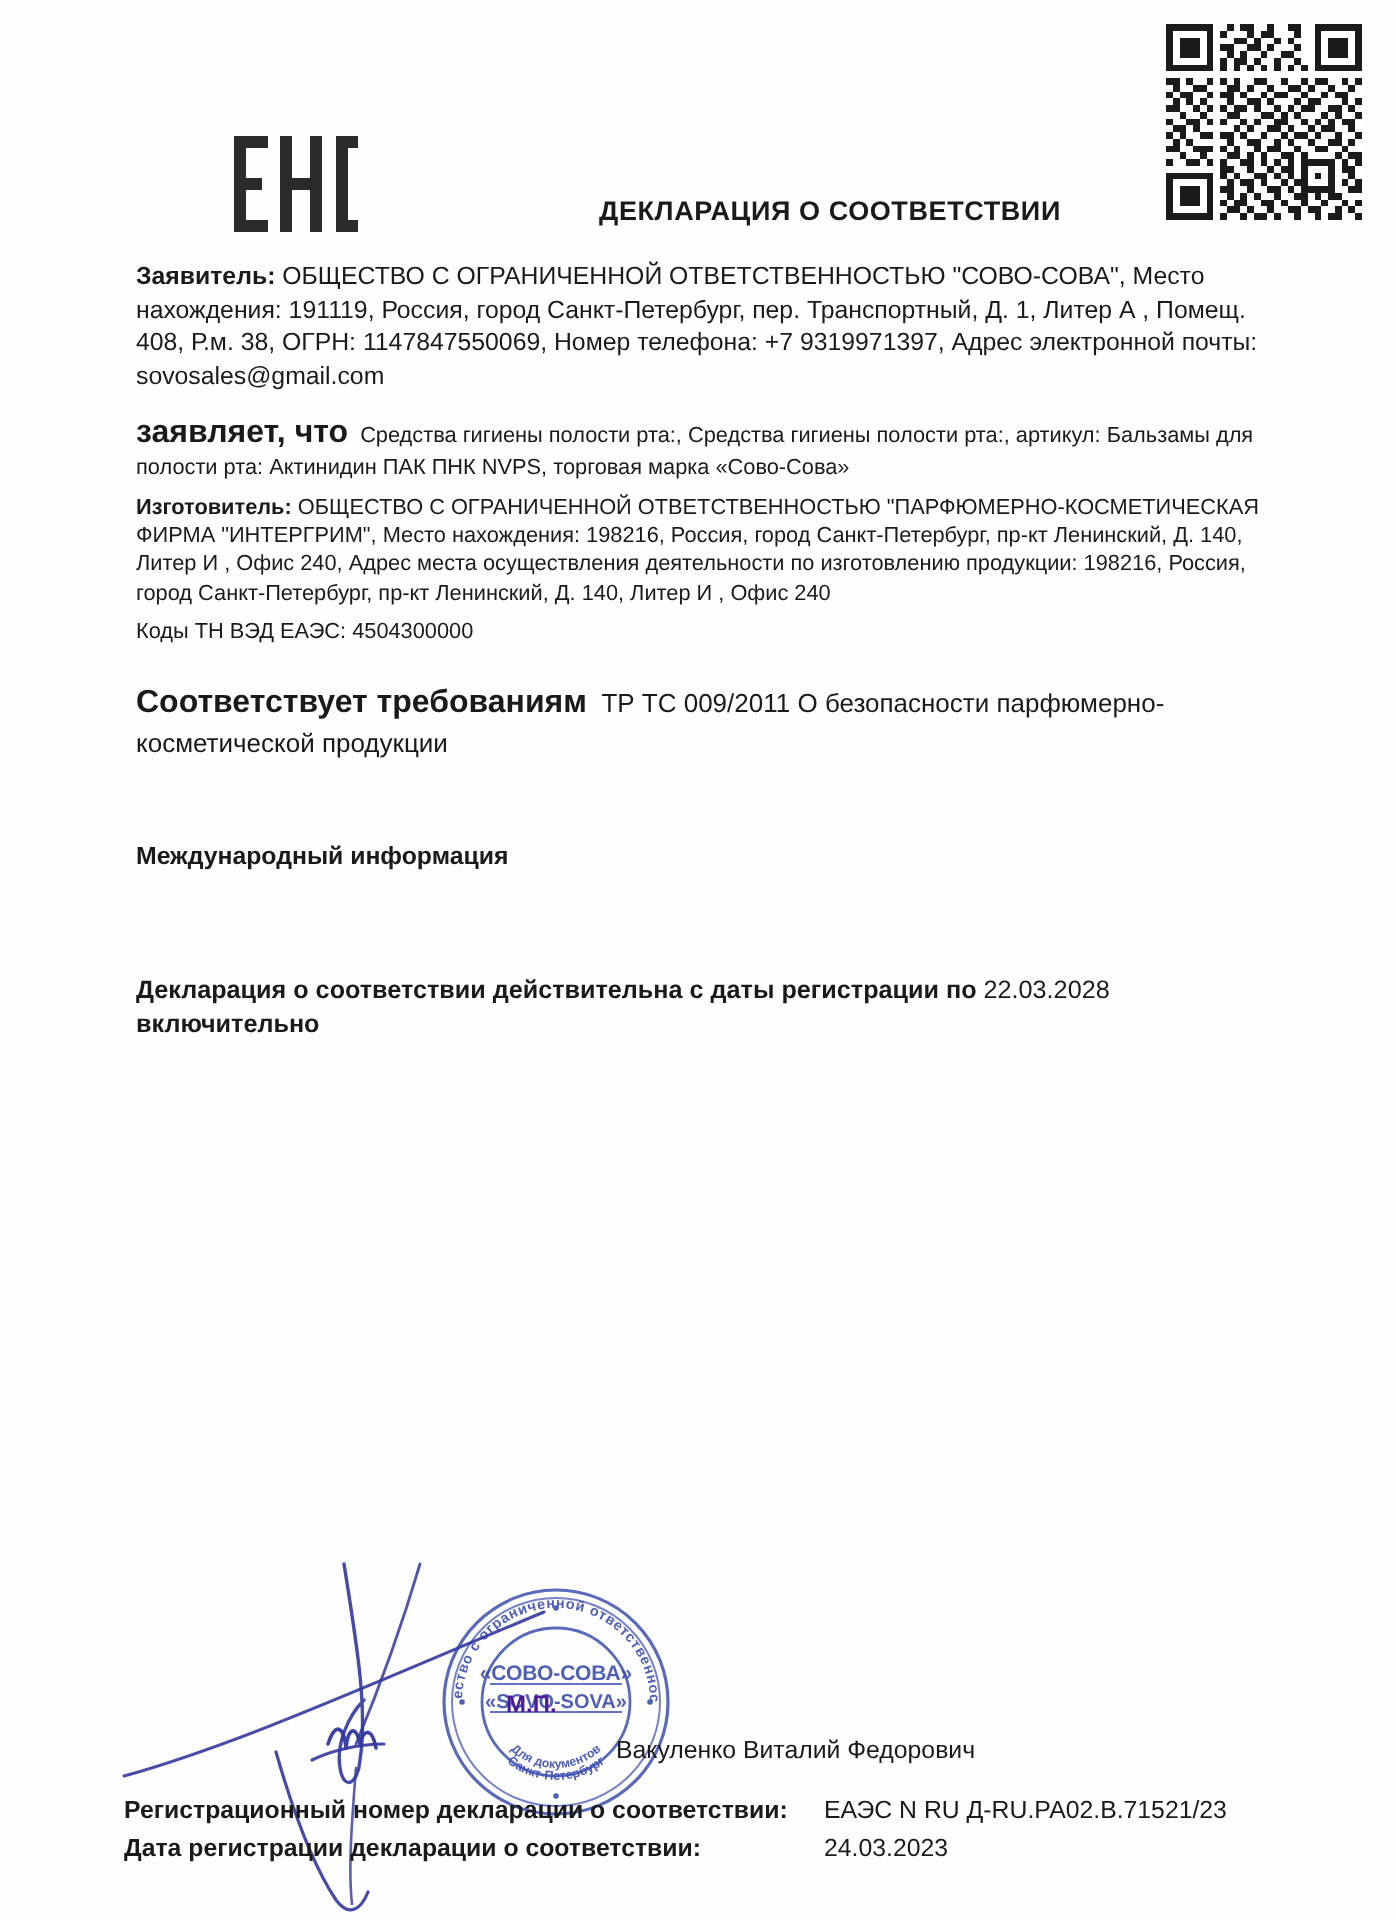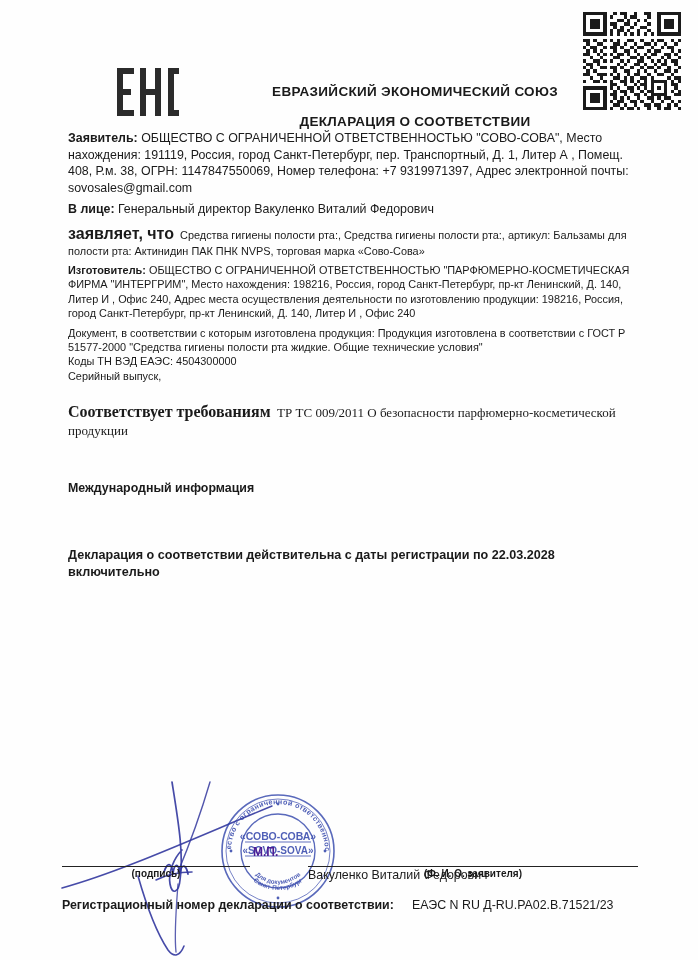--- a/index.html
+++ b/index.html
@@ -83,32 +83,31 @@
   .gap-lg { height: 22px; }
   .gap-xl { height: 38px; }
 
   .big-lbl {
     font-size: 16px;
     font-weight: bold;
   }
   .req-line {
     font-size: 13px;
     line-height: 1.33;
-    font-family: Liberation Serif, serif;
   }
   .proto-line {
     font-size: 12.4px;
     line-height: 1.35;
   }
   .valid-line {
     font-size: 12.6px;
     line-height: 1.35;
     font-weight: bold;
   }
-  .valid-line .plain { font-weight: bold; }
+  .valid-line .plain { font-weight: normal; }
 
   
   .stamp {
     position: absolute;
     left: 219px;
     top: 792px;
     width: 118px;
     height: 118px;
     opacity: 0.92;
   }
@@ -459,59 +458,52 @@
         <rect x="23" y="21" width="21" height="6"></rect>
 
         <rect x="51" y="0" width="6" height="48"></rect>
         <rect x="51" y="0" width="11" height="6"></rect>
         <rect x="51" y="42" width="11" height="6"></rect>
       </g>
     </svg>
   </div>
 
   <div class="title-block">
-    <div class="doc-title-1">ЕВРАЗИЙСКИЙ ЭКОНОМИЧЕСКИЙ СОЮЗ</div>
     <div class="doc-title-2">ДЕКЛАРАЦИЯ О СООТВЕТСТВИИ</div>
   </div>
 
   <div class="body-block">
 
     <p class="p">
       <span class="lbl">Заявитель:</span>
       <span>ОБЩЕСТВО С ОГРАНИЧЕННОЙ ОТВЕТСТВЕННОСТЬЮ "СОВО-СОВА", Место нахождения: 191119, Россия, город Санкт-Петербург, пер. Транспортный, Д. 1, Литер А , Помещ. 408, Р.м. 38, ОГРН: 1147847550069, Номер телефона: +7 9319971397, Адрес электронной почты: sovosales@gmail.com</span>
     </p>
 
     <div class="gap-sm"></div>
 
-    <p class="p">
-      <span class="lbl">В лице:</span>
-      <span>Генеральный директор Вакуленко Виталий Федорович</span>
-    </p>
 
     <div class="gap-sm"></div>
 
     <p class="p small">
       <span class="big-lbl">заявляет, что</span>
       &nbsp;<span>Средства гигиены полости рта:, Средства гигиены полости рта:, артикул: Бальзамы для полости рта: Актинидин ПАК  ПНК NVPS, торговая марка «Сово-Сова»</span>
     </p>
 
     <div class="gap-sm"></div>
 
     <p class="p small">
       <span class="lbl">Изготовитель:</span>
       <span>ОБЩЕСТВО С ОГРАНИЧЕННОЙ ОТВЕТСТВЕННОСТЬЮ "ПАРФЮМЕРНО-КОСМЕТИЧЕСКАЯ ФИРМА "ИНТЕРГРИМ", Место нахождения: 198216, Россия, город Санкт-Петербург, пр-кт Ленинский, Д. 140, Литер И , Офис 240, Адрес места осуществления деятельности по изготовлению продукции: 198216, Россия, город Санкт-Петербург, пр-кт Ленинский, Д. 140, Литер И , Офис 240</span>
     </p>
 
     <div class="gap-sm"></div>
 
-    <p class="p small">Документ, в соответствии с которым изготовлена продукция: Продукция изготовлена в соответствии с ГОСТ Р 51577-2000 "Средства гигиены полости рта жидкие. Общие технические условия"</p>
 
     <p class="p small">Коды ТН ВЭД ЕАЭС: 4504300000</p>
 
-    <p class="p small">Серийный выпуск,</p>
 
     <div class="gap-sm"></div>
 
     <p class="req-line">
       <span class="big-lbl">Соответствует требованиям</span>
       &nbsp;<span>ТР ТС 009/2011 О безопасности парфюмерно-косметической продукции</span>
     </p>
 
     <div class="gap-lg"></div>
 
@@ -577,29 +569,25 @@
         <circle cx="12" cy="59" r="1.4"></circle>
         <circle cx="106" cy="59" r="1.4"></circle>
       </g>
     </svg>
   </div>
 
   <div class="mp">М.П.</div>
 
   <div class="name-over">Вакуленко Виталий Федорович</div>
 
-  <div class="sig-area">
-    <div class="sig-rules">
-      <div class="rule left"></div>
-      <div class="rule right"></div>
-      <div class="cap left">(подпись)</div>
-      <div class="cap right">(Ф. И. О. заявителя)</div>
-    </div>
-  </div>
 
   <div class="footer">
     <div class="frow">
       <span class="fl">Регистрационный номер декларации о соответствии:</span>
       <span class="fv">ЕАЭС N RU Д-RU.РА02.В.71521/23</span>
     </div>
+    <div class="frow">
+      <span class="fl">Дата регистрации декларации о соответствии:</span>
+      <span class="fv">24.03.2023</span>
+    </div>
   </div>
 
 </div>
 
 </body></html>

